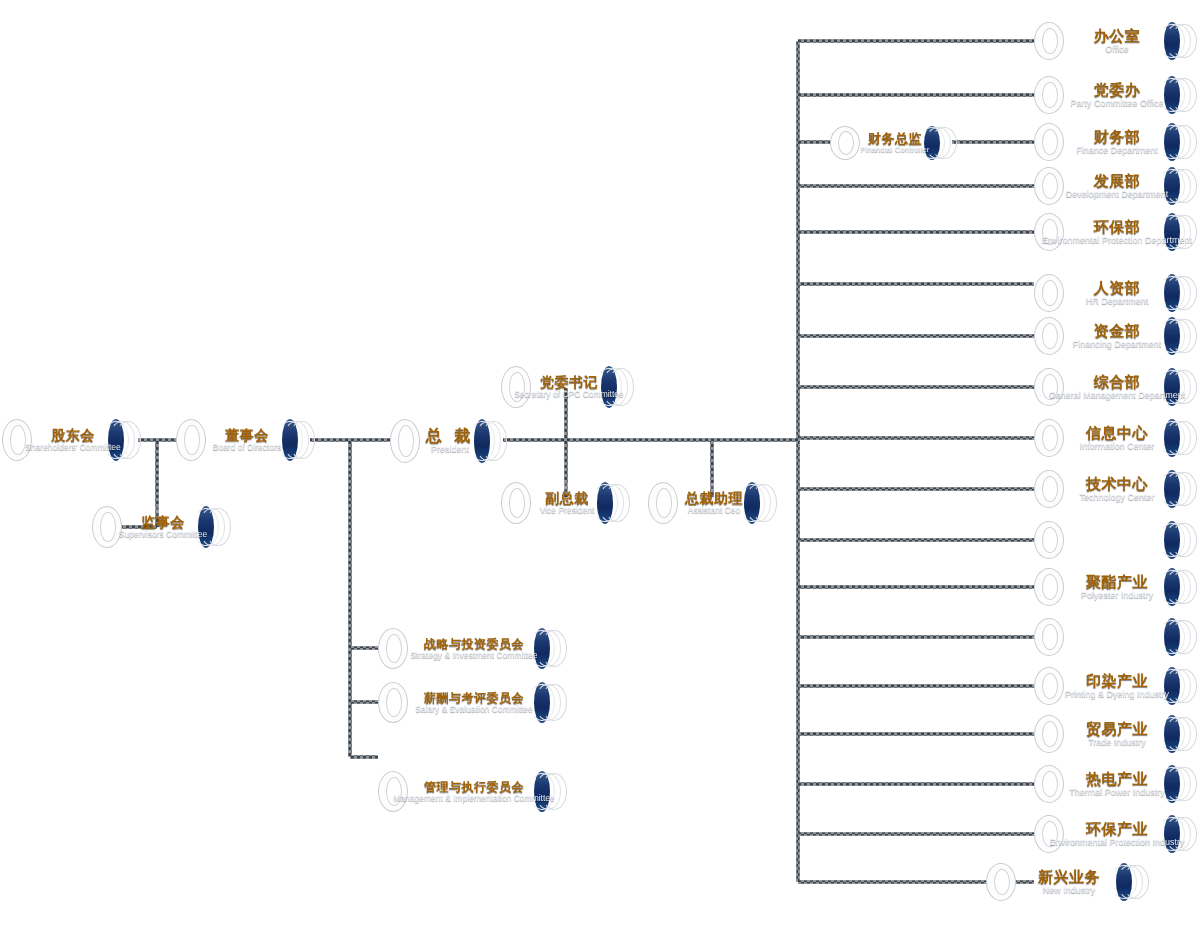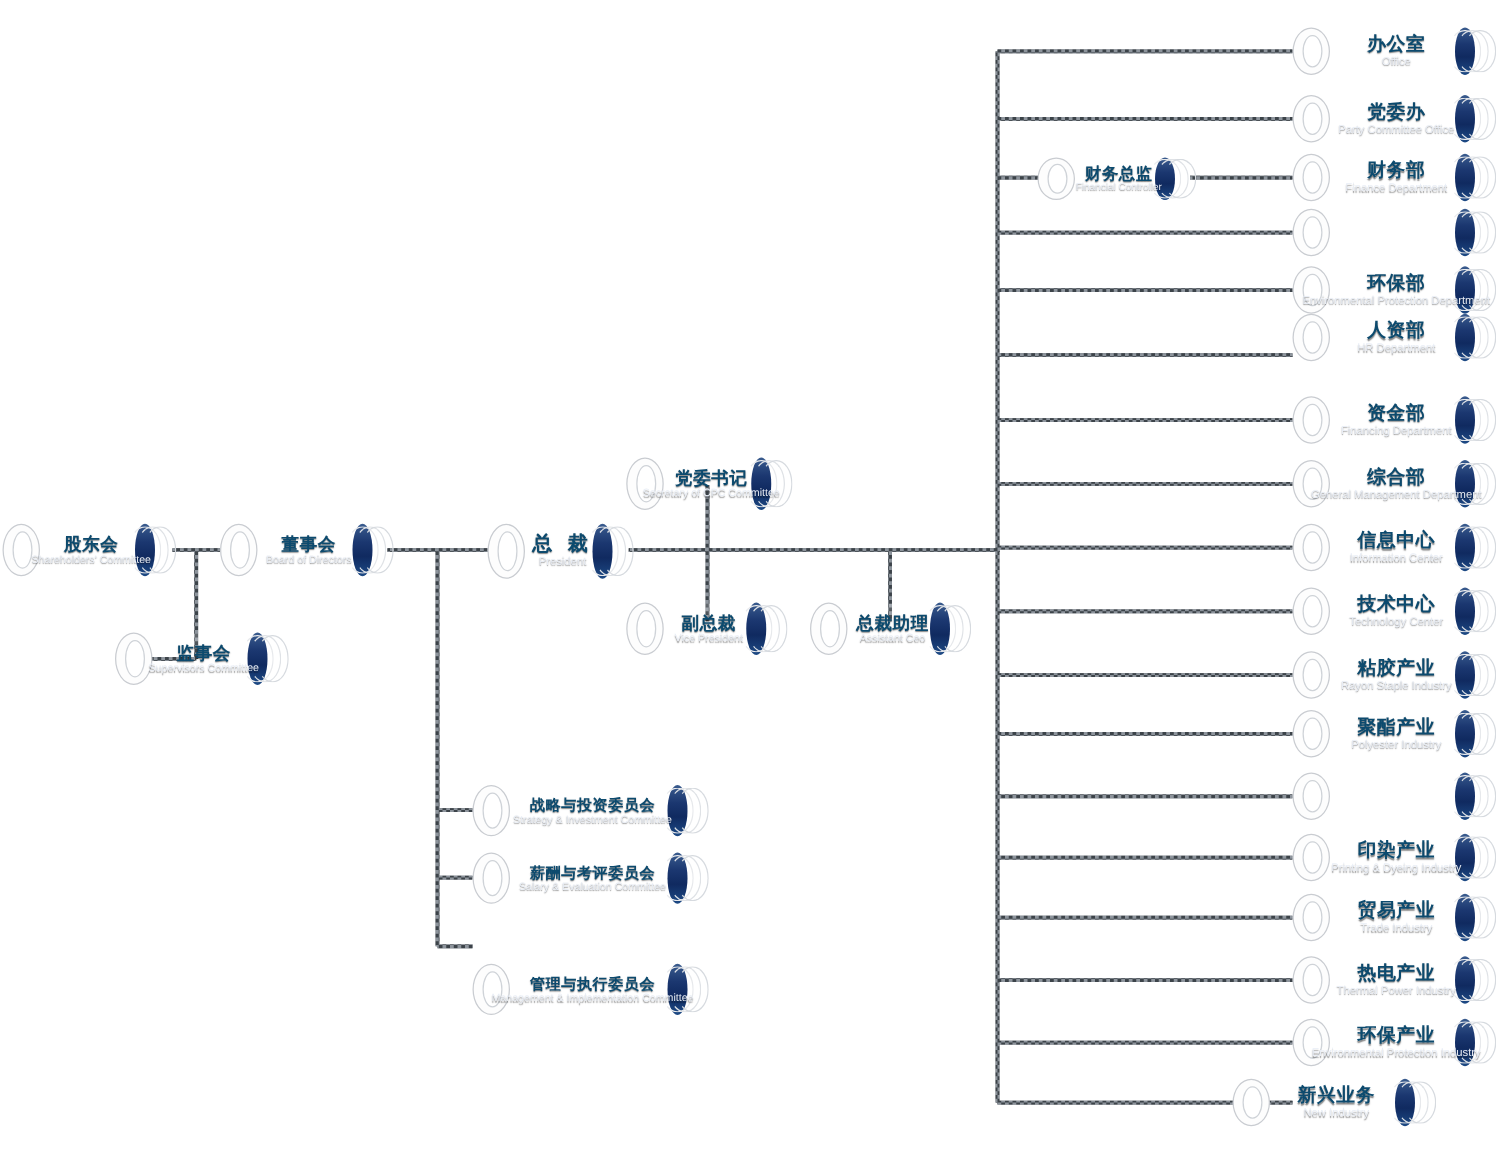--- a/index.html
+++ b/index.html
@@ -115,21 +115,21 @@
     top:0; bottom:0;
     display:flex;
     flex-direction:column;
     align-items:center;
     justify-content:center;
     text-align:center;
     line-height:1.02;
     z-index:5;
   }
   .node .cn{
-    color:#0c4a6e;
+    color:#a16207;
     font-weight:700;
     letter-spacing:0.5px;
     text-shadow:0 1px 1px rgba(0,0,0,0.5);
     white-space:nowrap;
   }
   .node .en{
     color:#e9eef6;
     font-weight:400;
     text-shadow:0 1px 1px rgba(0,0,0,0.45);
     white-space:nowrap;
@@ -482,38 +482,42 @@
         <div class="body"></div>
         <div class="band"></div>
         <div class="gloss"></div>
         <div class="endcap"></div>
         <div class="arc arc1"></div>
         <div class="arc arc2"></div>
         <div class="arc arc3"></div>
         <div class="cap">
           <div class="cap-inner"></div>
         </div>
+        <div class="labels">
+          <span class="cn">发展部</span>
+          <span class="en">Development Department</span>
+        </div>
       </div>
       <div class="node sz-dept" style="left:1034px; top:213px; width:164px; height:38px;">
         <div class="body"></div>
         <div class="band"></div>
         <div class="gloss"></div>
         <div class="endcap"></div>
         <div class="arc arc1"></div>
         <div class="arc arc2"></div>
         <div class="arc arc3"></div>
         <div class="cap">
           <div class="cap-inner"></div>
         </div>
         <div class="labels">
           <span class="cn">环保部</span>
           <span class="en">Environmental Protection Department</span>
         </div>
       </div>
-      <div class="node sz-dept" style="left:1034px; top:251px; width:164px; height:38px;text-decoration:underline;">
+      <div class="node sz-dept" style="left:1034px; top:274px; width:164px; height:38px;text-decoration:underline;">
         <div class="body"></div>
         <div class="band"></div>
         <div class="gloss"></div>
         <div class="endcap"></div>
         <div class="arc arc1"></div>
         <div class="arc arc2"></div>
         <div class="arc arc3"></div>
         <div class="cap">
           <div class="cap-inner"></div>
         </div>
@@ -590,24 +594,20 @@
         <div class="body"></div>
         <div class="band"></div>
         <div class="gloss"></div>
         <div class="endcap"></div>
         <div class="arc arc1"></div>
         <div class="arc arc2"></div>
         <div class="arc arc3"></div>
         <div class="cap">
           <div class="cap-inner"></div>
         </div>
-        <div class="labels">
-          <span class="cn">粘胶产业</span>
-          <span class="en">Rayon Staple Industry</span>
-        </div>
       </div>
       <div class="node sz-dept" style="left:1034px; top:568px; width:164px; height:38px;">
         <div class="body"></div>
         <div class="band"></div>
         <div class="gloss"></div>
         <div class="endcap"></div>
         <div class="arc arc1"></div>
         <div class="arc arc2"></div>
         <div class="arc arc3"></div>
         <div class="cap">

